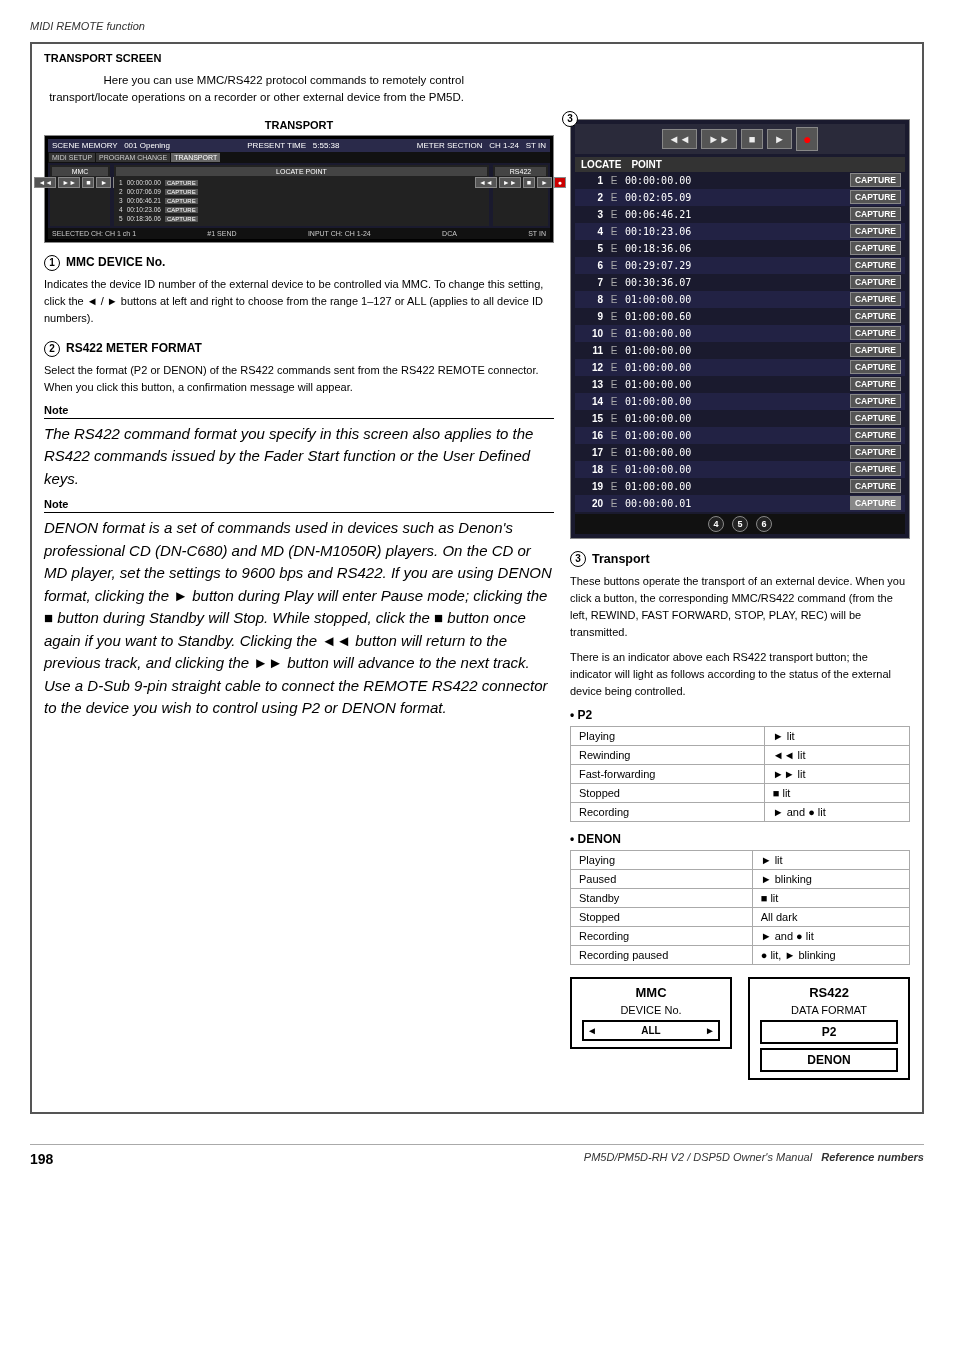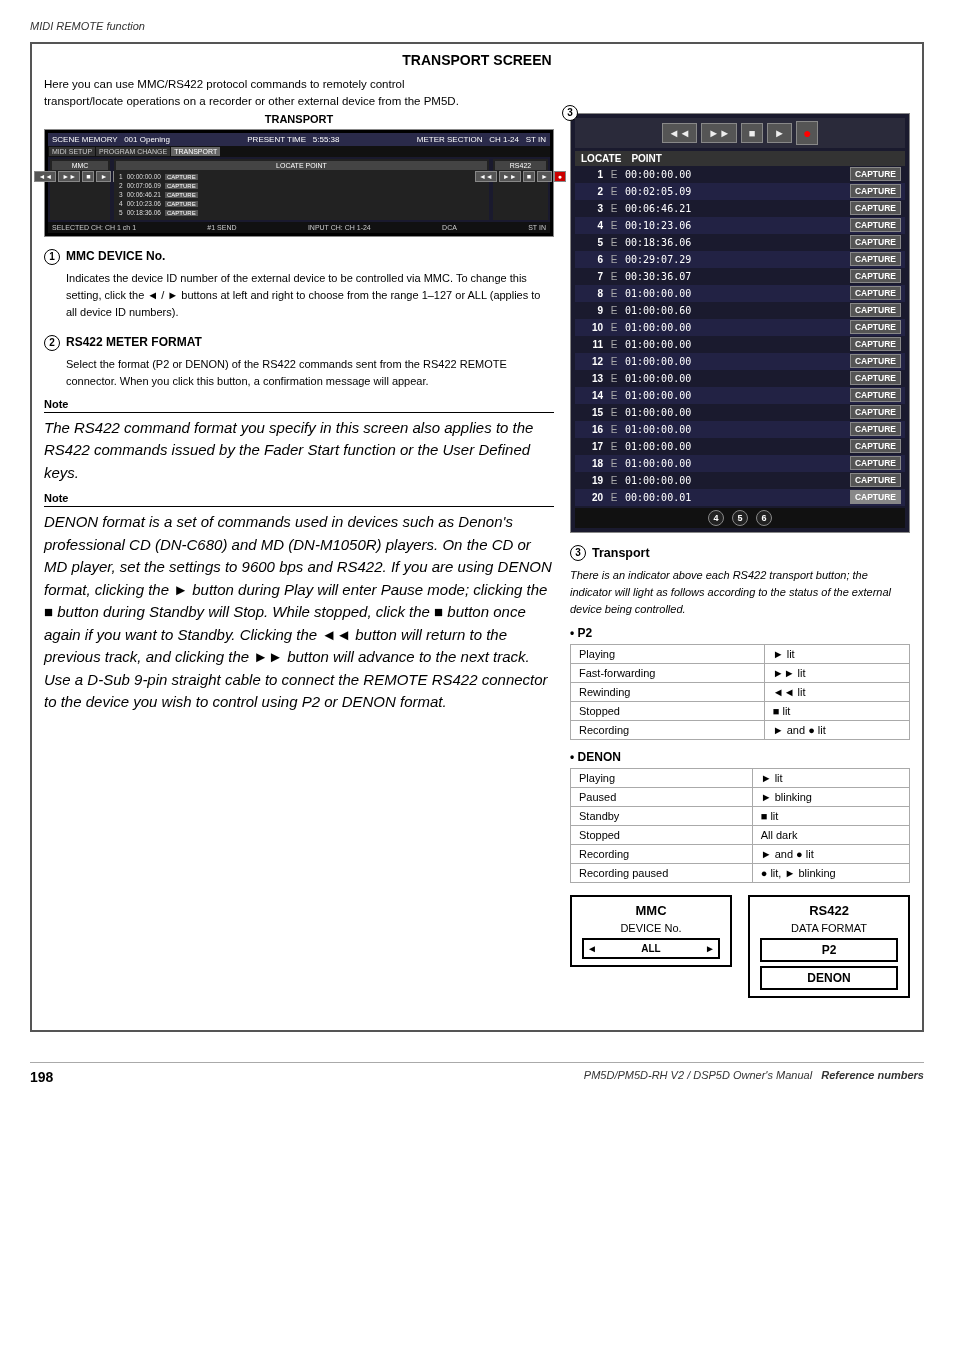--- a/index.html
+++ b/index.html
@@ -18,30 +18,30 @@
       margin-bottom: 10px;
       color: #333;
     }
     .section-box {
       border: 2px solid #555;
       padding: 8px 12px 12px;
       margin-bottom: 16px;
     }
     .section-title {
       font-weight: bold;
-      font-size: 14px;
+      font-size: 11px;
       text-transform: uppercase;
       margin-bottom: 8px;
-      text-align: center;
     }
     .intro-text {
       font-size: 11.5px;
       line-height: 1.5;
-      margin-bottom: 2px;
+      margin-bottom: 12px;
       max-width: 420px;
+      text-align: right;
     }
     
     .transport-label {
       text-align: center;
       font-weight: bold;
       font-size: 11px;
       margin-bottom: 4px;
     }
     .transport-screen {
       border: 1px solid #888;
@@ -146,21 +146,20 @@
       border: 1.5px solid #000;
       border-radius: 50%;
       font-size: 10px;
       font-weight: bold;
       flex-shrink: 0;
       margin-top: 0px;
     }
     .num-body {
       font-size: 11px;
       line-height: 1.55;
-      margin-left: 22px;
     }
     .note-label {
       font-weight: bold;
       font-size: 11px;
       border-bottom: 1px solid #000;
       margin-bottom: 4px;
       margin-top: 8px;
       padding-bottom: 2px;
     }
     .note-text {
@@ -597,36 +596,37 @@
             <span class="circle-num" style="background:#222; color:#fff; border-color:#888; font-size:9px">6</span>
           </div>
         </div>
       </div>
 
       <div class="transport-section">
         <div class="transport-heading">
           <span class="circle-num">3</span>
           <span>Transport</span>
         </div>
-        <div style="font-size:11px; line-height:1.55; margin-bottom:8px;font-style:italic;">There is an indicator above each RS422 transport button; the indicator will light as follows according to the status of the external device being controlled.</div>
+        <div style="font-size:11px; line-height:1.55; margin-bottom:8px;">These buttons operate the transport of an external device. When you click a button, the corresponding MMC/RS422 command (from the left, REWIND, FAST FORWARD, STOP, PLAY, REC) will be transmitted.</div>
+        <div style="font-size:11px; line-height:1.55; margin-bottom:8px;">There is an indicator above each RS422 transport button; the indicator will light as follows according to the status of the external device being controlled.</div>
 
         <div class="bullet-section">• <span>P2</span></div>
         <table class="status-table">
           <tbody id="p2-table-body">
           <tr>
                 <td>Playing</td>
                 <td>► lit</td>
               </tr>
               <tr>
+                <td>Rewinding</td>
+                <td>◄◄ lit</td>
+              </tr>
+              <tr>
                 <td>Fast-forwarding</td>
                 <td>►► lit</td>
-              </tr>
-              <tr>
-                <td>Rewinding</td>
-                <td>◄◄ lit</td>
               </tr>
               <tr>
                 <td>Stopped</td>
                 <td>■ lit</td>
               </tr>
               <tr>
                 <td>Recording</td>
                 <td>► and ● lit</td>
               </tr>
             </tbody>

